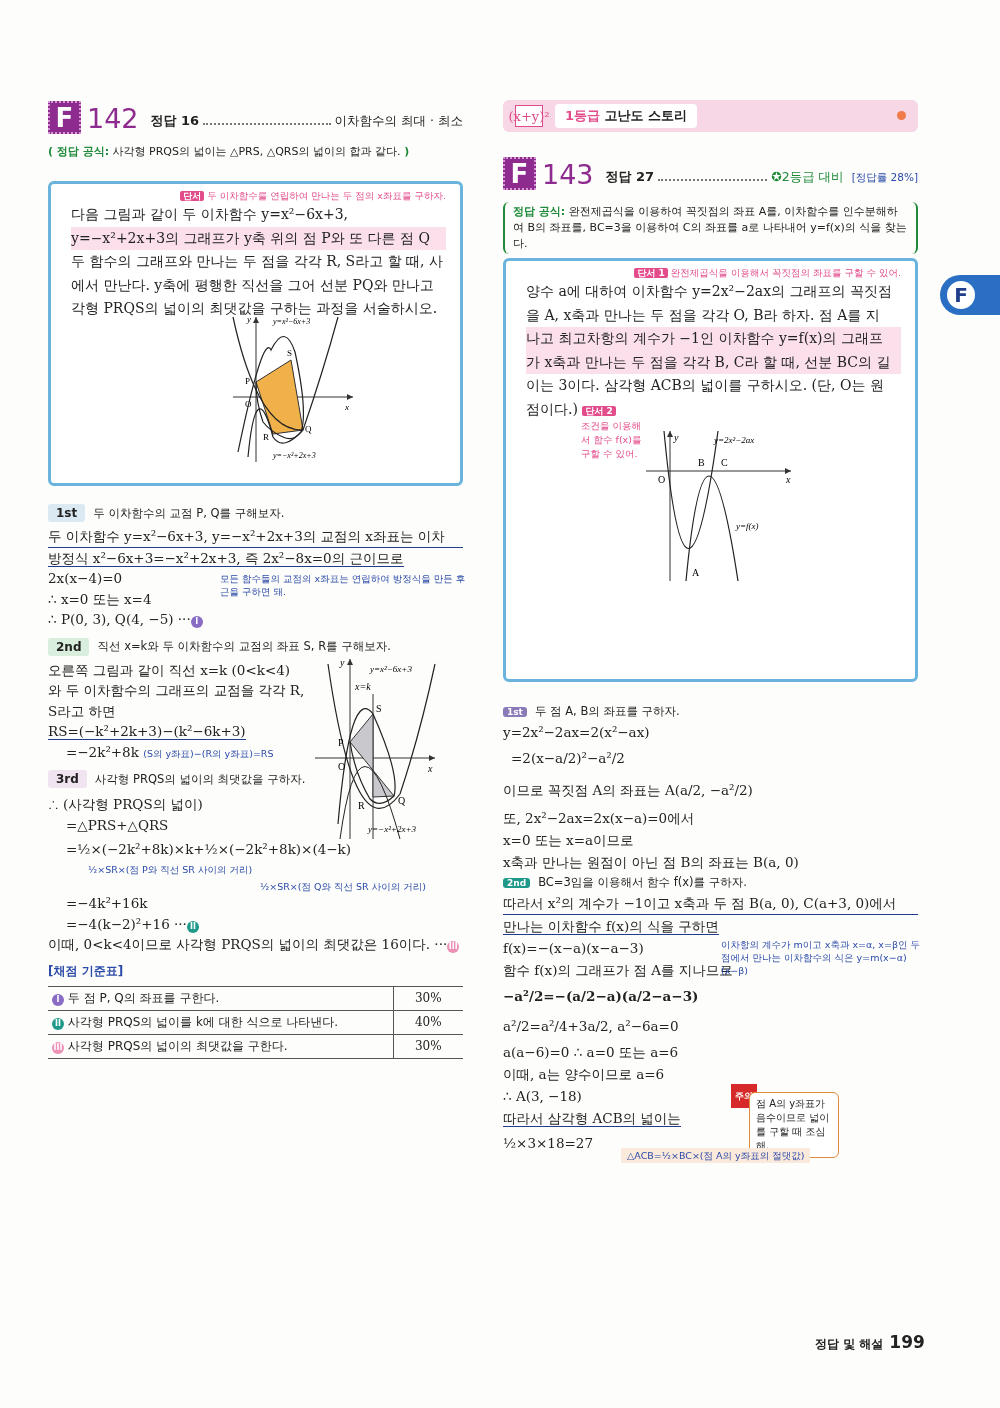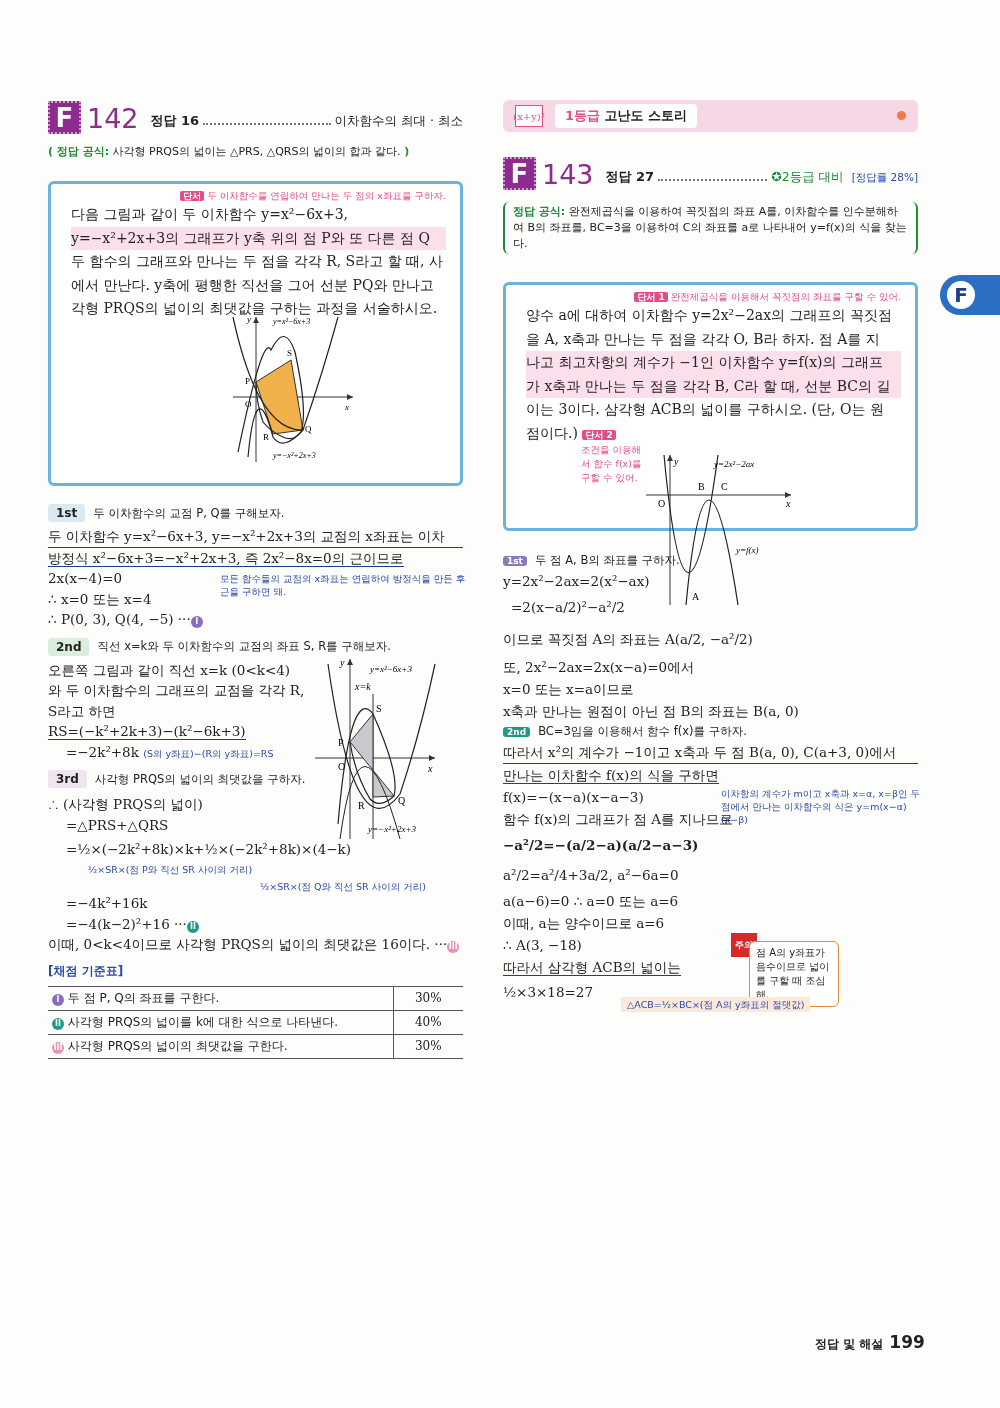--- a/index.html
+++ b/index.html
@@ -35,21 +35,21 @@
   .uline { border-bottom: 1.5px solid #1f3d8a; }
   .note { font-family: "DejaVu Sans", sans-serif; font-size: 9.5px; color: #2a4aa8; line-height: 13px; }
   .mark { display: inline-block; width: 12px; height: 12px; border-radius: 50%; color: #fff; font-size: 8px; text-align: center; line-height: 12px; font-family: "DejaVu Sans", sans-serif; font-weight: bold; }
   .m1 { background: #8a6cc4; } .m2 { background: #1f9a8a; } .m3 { background: #ee8fb6; }
 
   table.grade { border-collapse: collapse; width: 100%; font-size: 12px; margin-top: 6px; }
   table.grade td { border-top: 1px solid #555; border-bottom: 1px solid #555; padding: 3px 4px; font-family: "DejaVu Sans", sans-serif; }
   table.grade td.pct { border-left: 1px solid #555; text-align: center; width: 70px; font-family: "DejaVu Serif", serif; }
 
   .banner { height: 32px; background: #f7d6e6; border-radius: 6px; display: flex; align-items: center; padding-left: 12px; position: relative; }
-  .banner .icon-box { width: 28px; height: 22px; border: 1px solid #e24c8a; font-size: 10px; color: #e24c8a; display: flex; align-items: center; justify-content: center; background: #fff; }
+  .banner .icon-box { width: 28px; height: 22px; border: 1px solid #e24c8a; font-size: 13px; color: #e24c8a; display: flex; align-items: center; justify-content: center; background: #fff; }
   .banner .label { margin-left: 12px; background: #fff; padding: 3px 10px; border-radius: 4px; font-family: "DejaVu Sans", sans-serif; font-weight: bold; font-size: 13px; }
   .banner .label .pink { color: #e24c8a; }
   .banner .dot { position: absolute; right: 12px; top: 11px; width: 9px; height: 9px; border-radius: 50%; background: #f07a4a; }
 
   .grade2 { font-family: "DejaVu Sans", sans-serif; font-size: 12.5px; font-weight: normal; color: #1f8a3a; margin-bottom: 4px; }
   .rate { font-family: "DejaVu Sans", sans-serif; font-size: 10.5px; color: #2a4aa8; margin-left: 8px; margin-bottom: 5px; }
 
   .sidetab { position: absolute; left: 940px; top: 275px; width: 60px; height: 40px; background: #2a6fc4; border-radius: 20px 0 0 20px; }
   .sidetab .circ { position: absolute; left: 4px; top: 3px; width: 34px; height: 34px; border-radius: 50%; background: #fff; border: 3px solid #2a6fc4; color: #1f3d8a; font-family: "DejaVu Sans", sans-serif; font-weight: bold; font-size: 20px; text-align: center; line-height: 28px; }
 
@@ -205,21 +205,21 @@
     <div class="dots"></div>
     <div class="grade2">✪2등급 대비</div>
     <div class="rate">[정답률 28%]</div>
   </div>
 
   <div class="formula" style="border-left:2px solid #1f8a3a; border-right:2px solid #1f8a3a; border-radius:6px; padding:2px 8px; line-height:16px; margin-top:12px;">
     <span class="g">정답 공식:</span>
     <span>완전제곱식을 이용하여 꼭짓점의 좌표 A를, 이차함수를 인수분해하여 B의 좌표를, BC=3을 이용하여 C의 좌표를 a로 나타내어 y=f(x)의 식을 찾는다.</span>
   </div>
 
-  <div class="qbox" style="height:249px; position:relative; margin-top:28px;">
+  <div class="qbox" style="height:424px; position:relative; margin-top:4px;">
     <div class="hint">
       <span class="tag">단서 1</span><span>완전제곱식을 이용해서 꼭짓점의 좌표를 구할 수 있어.</span>
     </div>
     <div class="qtext">
       <div><span>양수 a에 대하여 이차함수 y=2x²−2ax의 그래프의 꼭짓점</span></div>
       <div>을 A, x축과 만나는 두 점을 각각 O, B라 하자. 점 A를 지</div>
       <div class="hl">나고 최고차항의 계수가 −1인 이차함수 y=f(x)의 그래프</div>
       <div class="hl">가 x축과 만나는 두 점을 각각 B, C라 할 때, 선분 BC의 길</div>
       <div>이는 3이다. 삼각형 ACB의 넓이를 구하시오. (단, O는 원</div>
       <div><span>점이다.)</span> <span class="hint"><span class="tag">단서 2</span></span></div>

